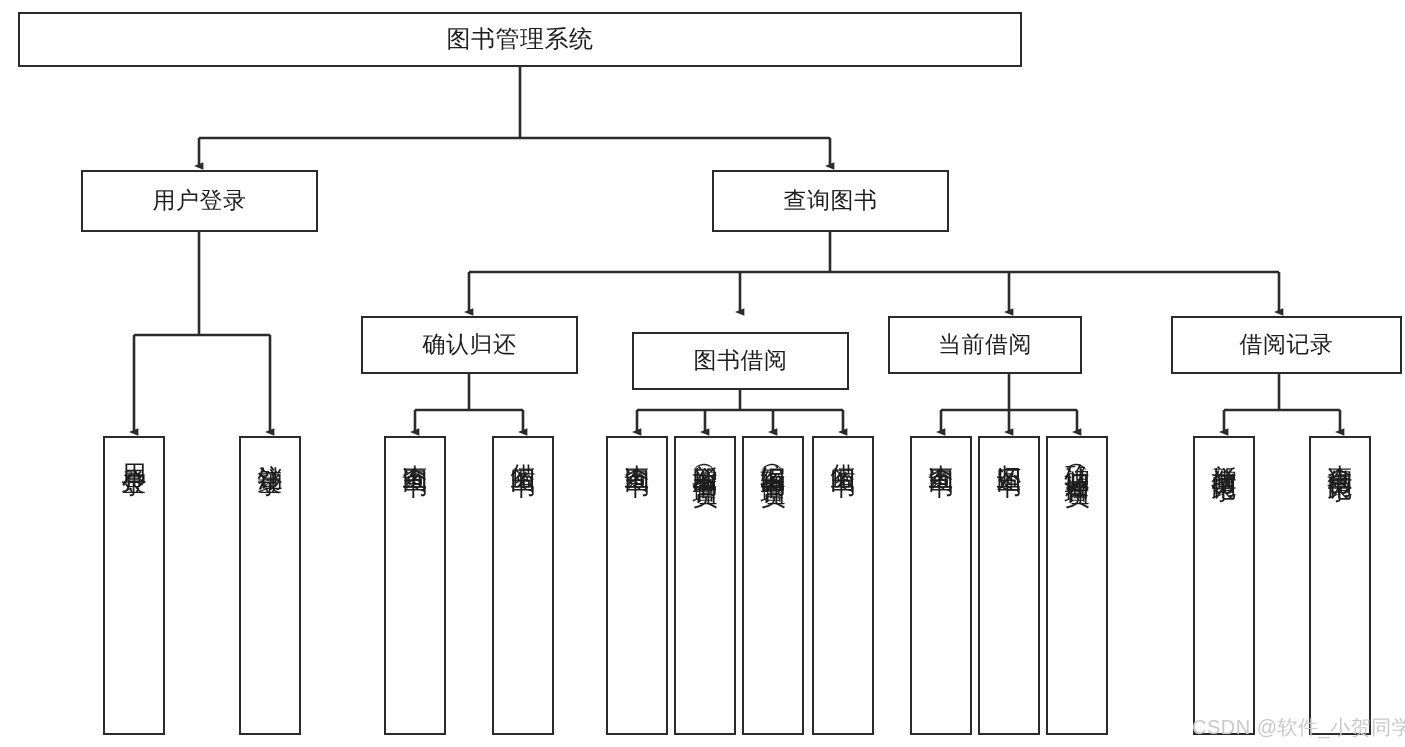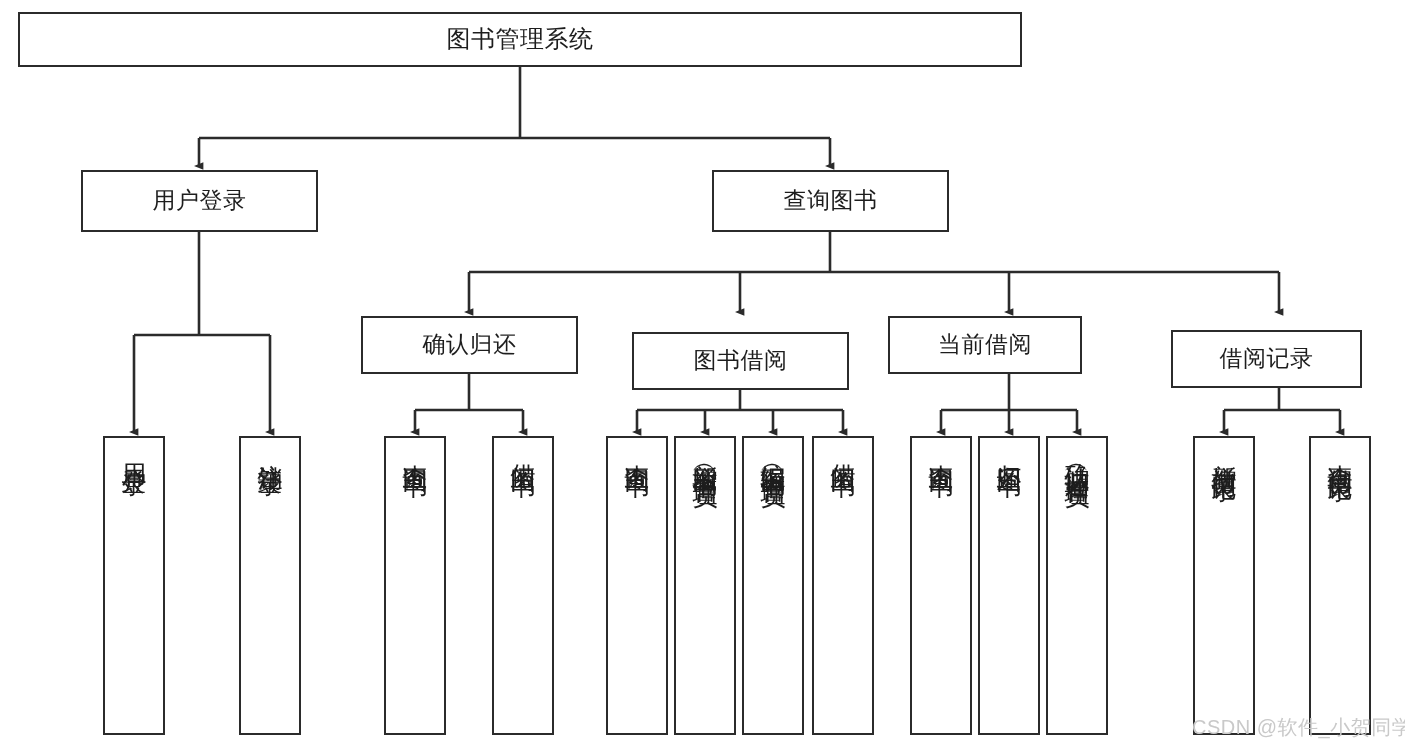--- a/index.html
+++ b/index.html
@@ -135,21 +135,21 @@
 
   <div class="node horiz" style="left:361px; top:316px; width:217px; height:58px;">
     <span class="label">确认归还</span>
   </div>
   <div class="node horiz" style="left:632px; top:332px; width:217px; height:58px;">
     <span class="label">图书借阅</span>
   </div>
   <div class="node horiz" style="left:888px; top:316px; width:194px; height:58px;">
     <span class="label">当前借阅</span>
   </div>
-  <div class="node horiz" style="left:1171px; top:316px; width:191px; height:58px;margin-top:14px;">
+  <div class="node horiz" style="left:1171px; top:316px; width:231px; height:58px;">
     <span class="label">借阅记录</span>
   </div>
 
   <div class="node vert" style="left:103px; top:436px; width:62px; height:299px;">
     <span class="label">用户登录</span>
   </div>
   <div class="node vert" style="left:239px; top:436px; width:62px; height:299px;">
     <span class="label">注销登录</span>
   </div>
 

